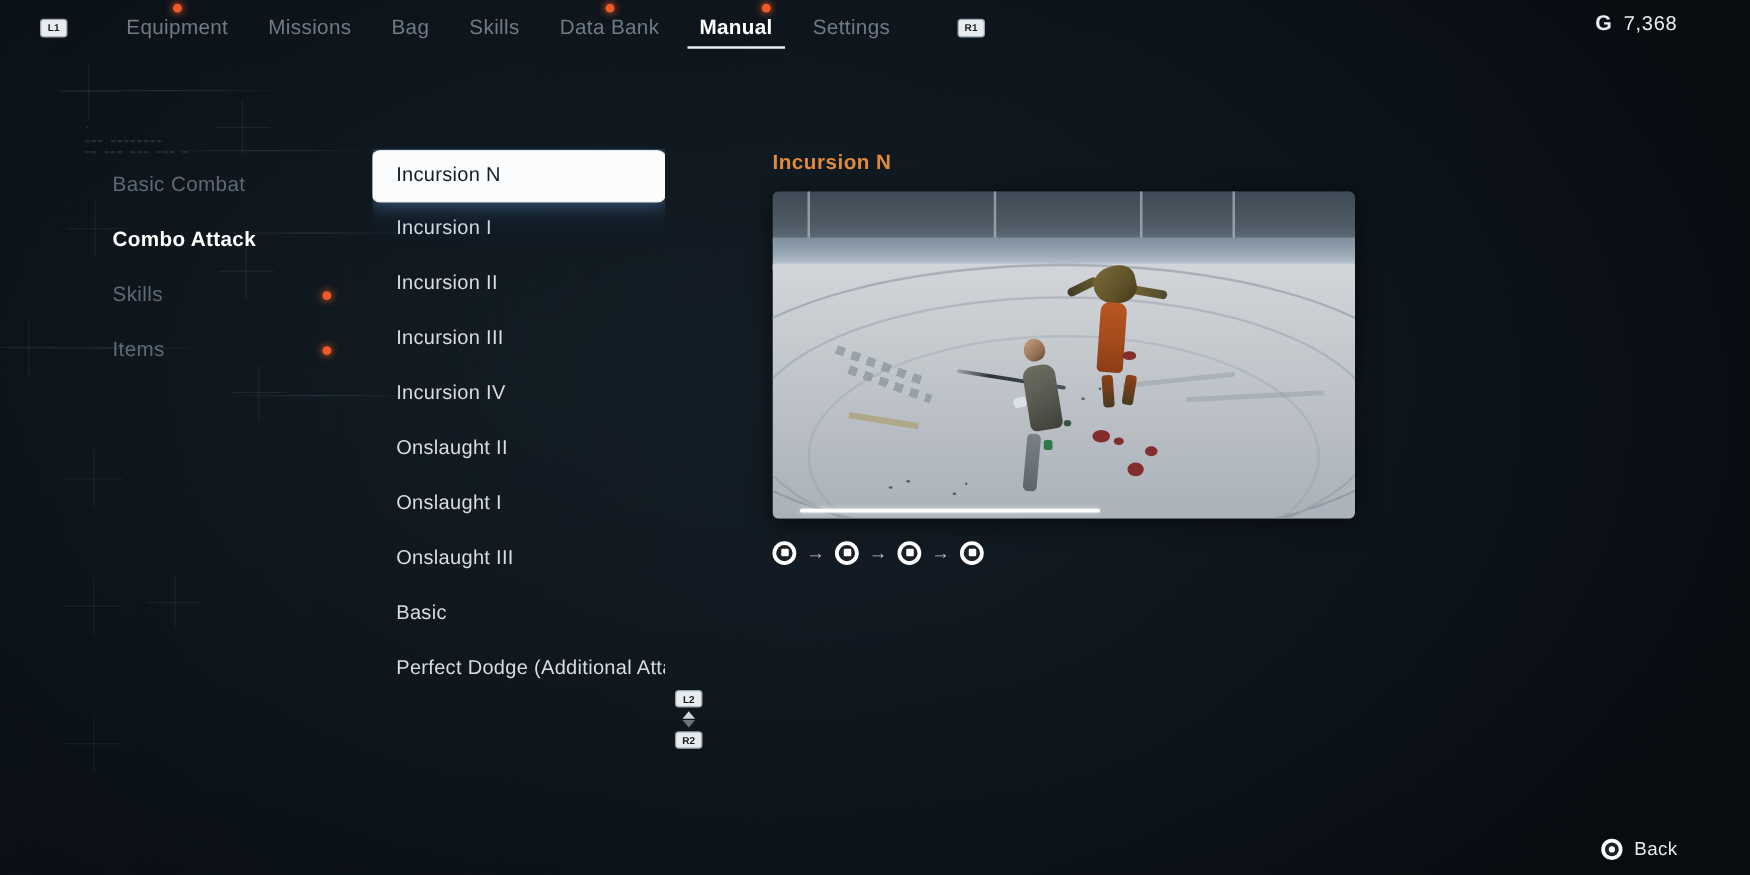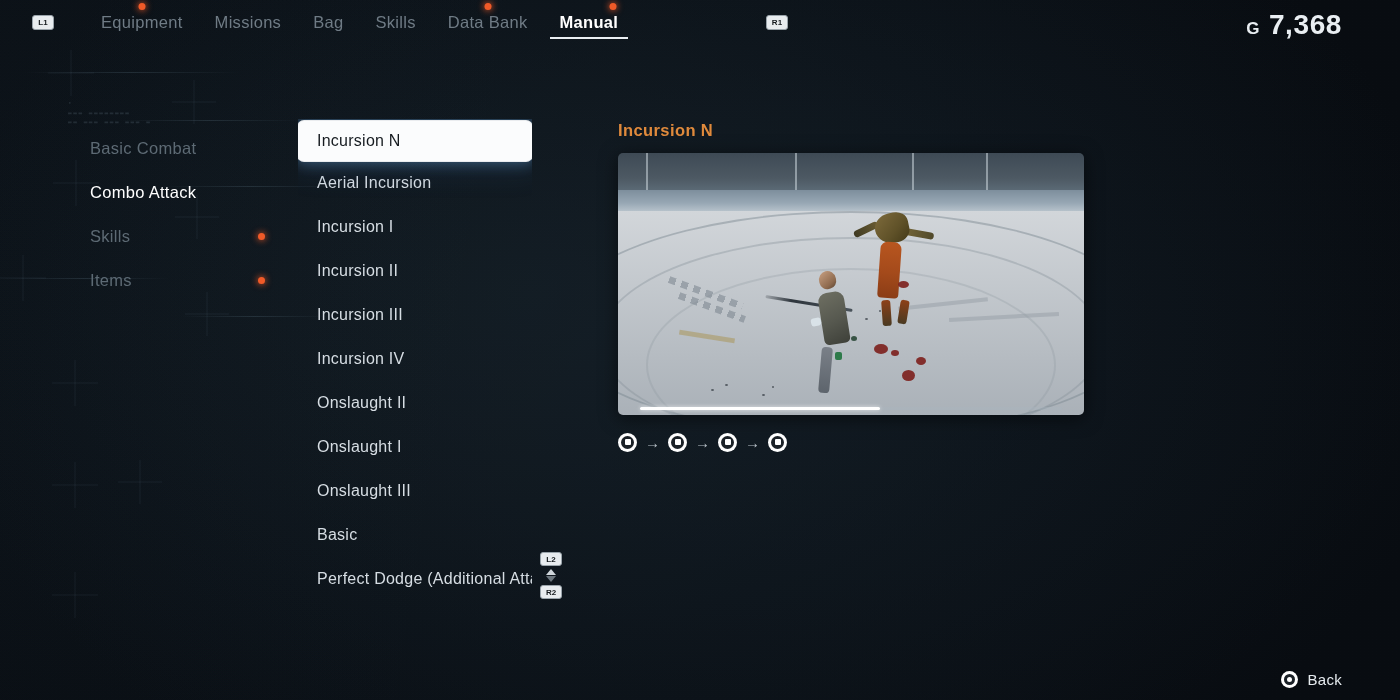--- a/index.html
+++ b/index.html
@@ -126,37 +126,37 @@
     box-shadow: 0 0 6px 1px rgba(240,90,40,0.75);
   }
   .navtab.active .navdot { left: calc(50% + 24px); }
 
   #currency {
     position: absolute; right: 58px; top: 9px;
     display: flex; align-items: baseline; gap: 9px;
     color: #e9eef2;
   }
   #currency .cur-symbol { font-size: 17px; font-weight: bold; letter-spacing: .5px; }
-  #currency .cur-value { font-size: 28px; font-weight: bold; letter-spacing: .6px; }
+  #currency .cur-value { font-size: 16px; font-weight: normal; letter-spacing: .6px; }
 
   
   #categories {
     position: absolute; left: 90px; top: 126px;
     width: 200px;
     z-index: 6;
   }
   .cat-item {
     height: 44px;
     display: flex; align-items: center;
     color: #5d6a74;
     font-size: 16.5px;
     letter-spacing: .3px;
     cursor: pointer;
   }
-  .cat-item.active { color: #ffffff; font-weight: normal; }
+  .cat-item.active { color: #ffffff; font-weight: bold; }
 
   .cat-dot {
     position: absolute;
     width: 7px; height: 7px;
     border-radius: 50%;
     background: #f05a28;
     box-shadow: 0 0 6px 1px rgba(240,90,40,0.7);
     left: 168px;
   }
 
@@ -494,20 +494,23 @@
         </div>
         <div class="navtab">
           <span>Data Bank</span>
           <span class="navdot"></span>
         </div>
         <div class="navtab active">
           <span>Manual</span>
           <span class="navdot"></span>
           <span class="tab-underline"></span>
         </div>
+        <div class="navtab">
+          <span>Settings</span>
+        </div>
       </div>
 
     <div id="currency">
       <span class="cur-symbol">G</span>
       <span class="cur-value">7,368</span>
     </div>
   </div>
 
   <div id="categories">
       <div class="cat-item" style="position: relative;">
@@ -522,23 +525,20 @@
       </div>
       <div class="cat-item" style="position: relative;">
         <span>Items</span>
         <span class="cat-dot"></span>
       </div>
     </div>
 
   <div id="movelist">
       <div class="move-item selected">
         <span>Incursion N</span>
-      </div>
-      <div class="move-item">
-        <span>Aerial Incursion</span>
       </div>
       <div class="move-item">
         <span>Incursion I</span>
       </div>
       <div class="move-item">
         <span>Incursion II</span>
       </div>
       <div class="move-item">
         <span>Incursion III</span>
       </div>

